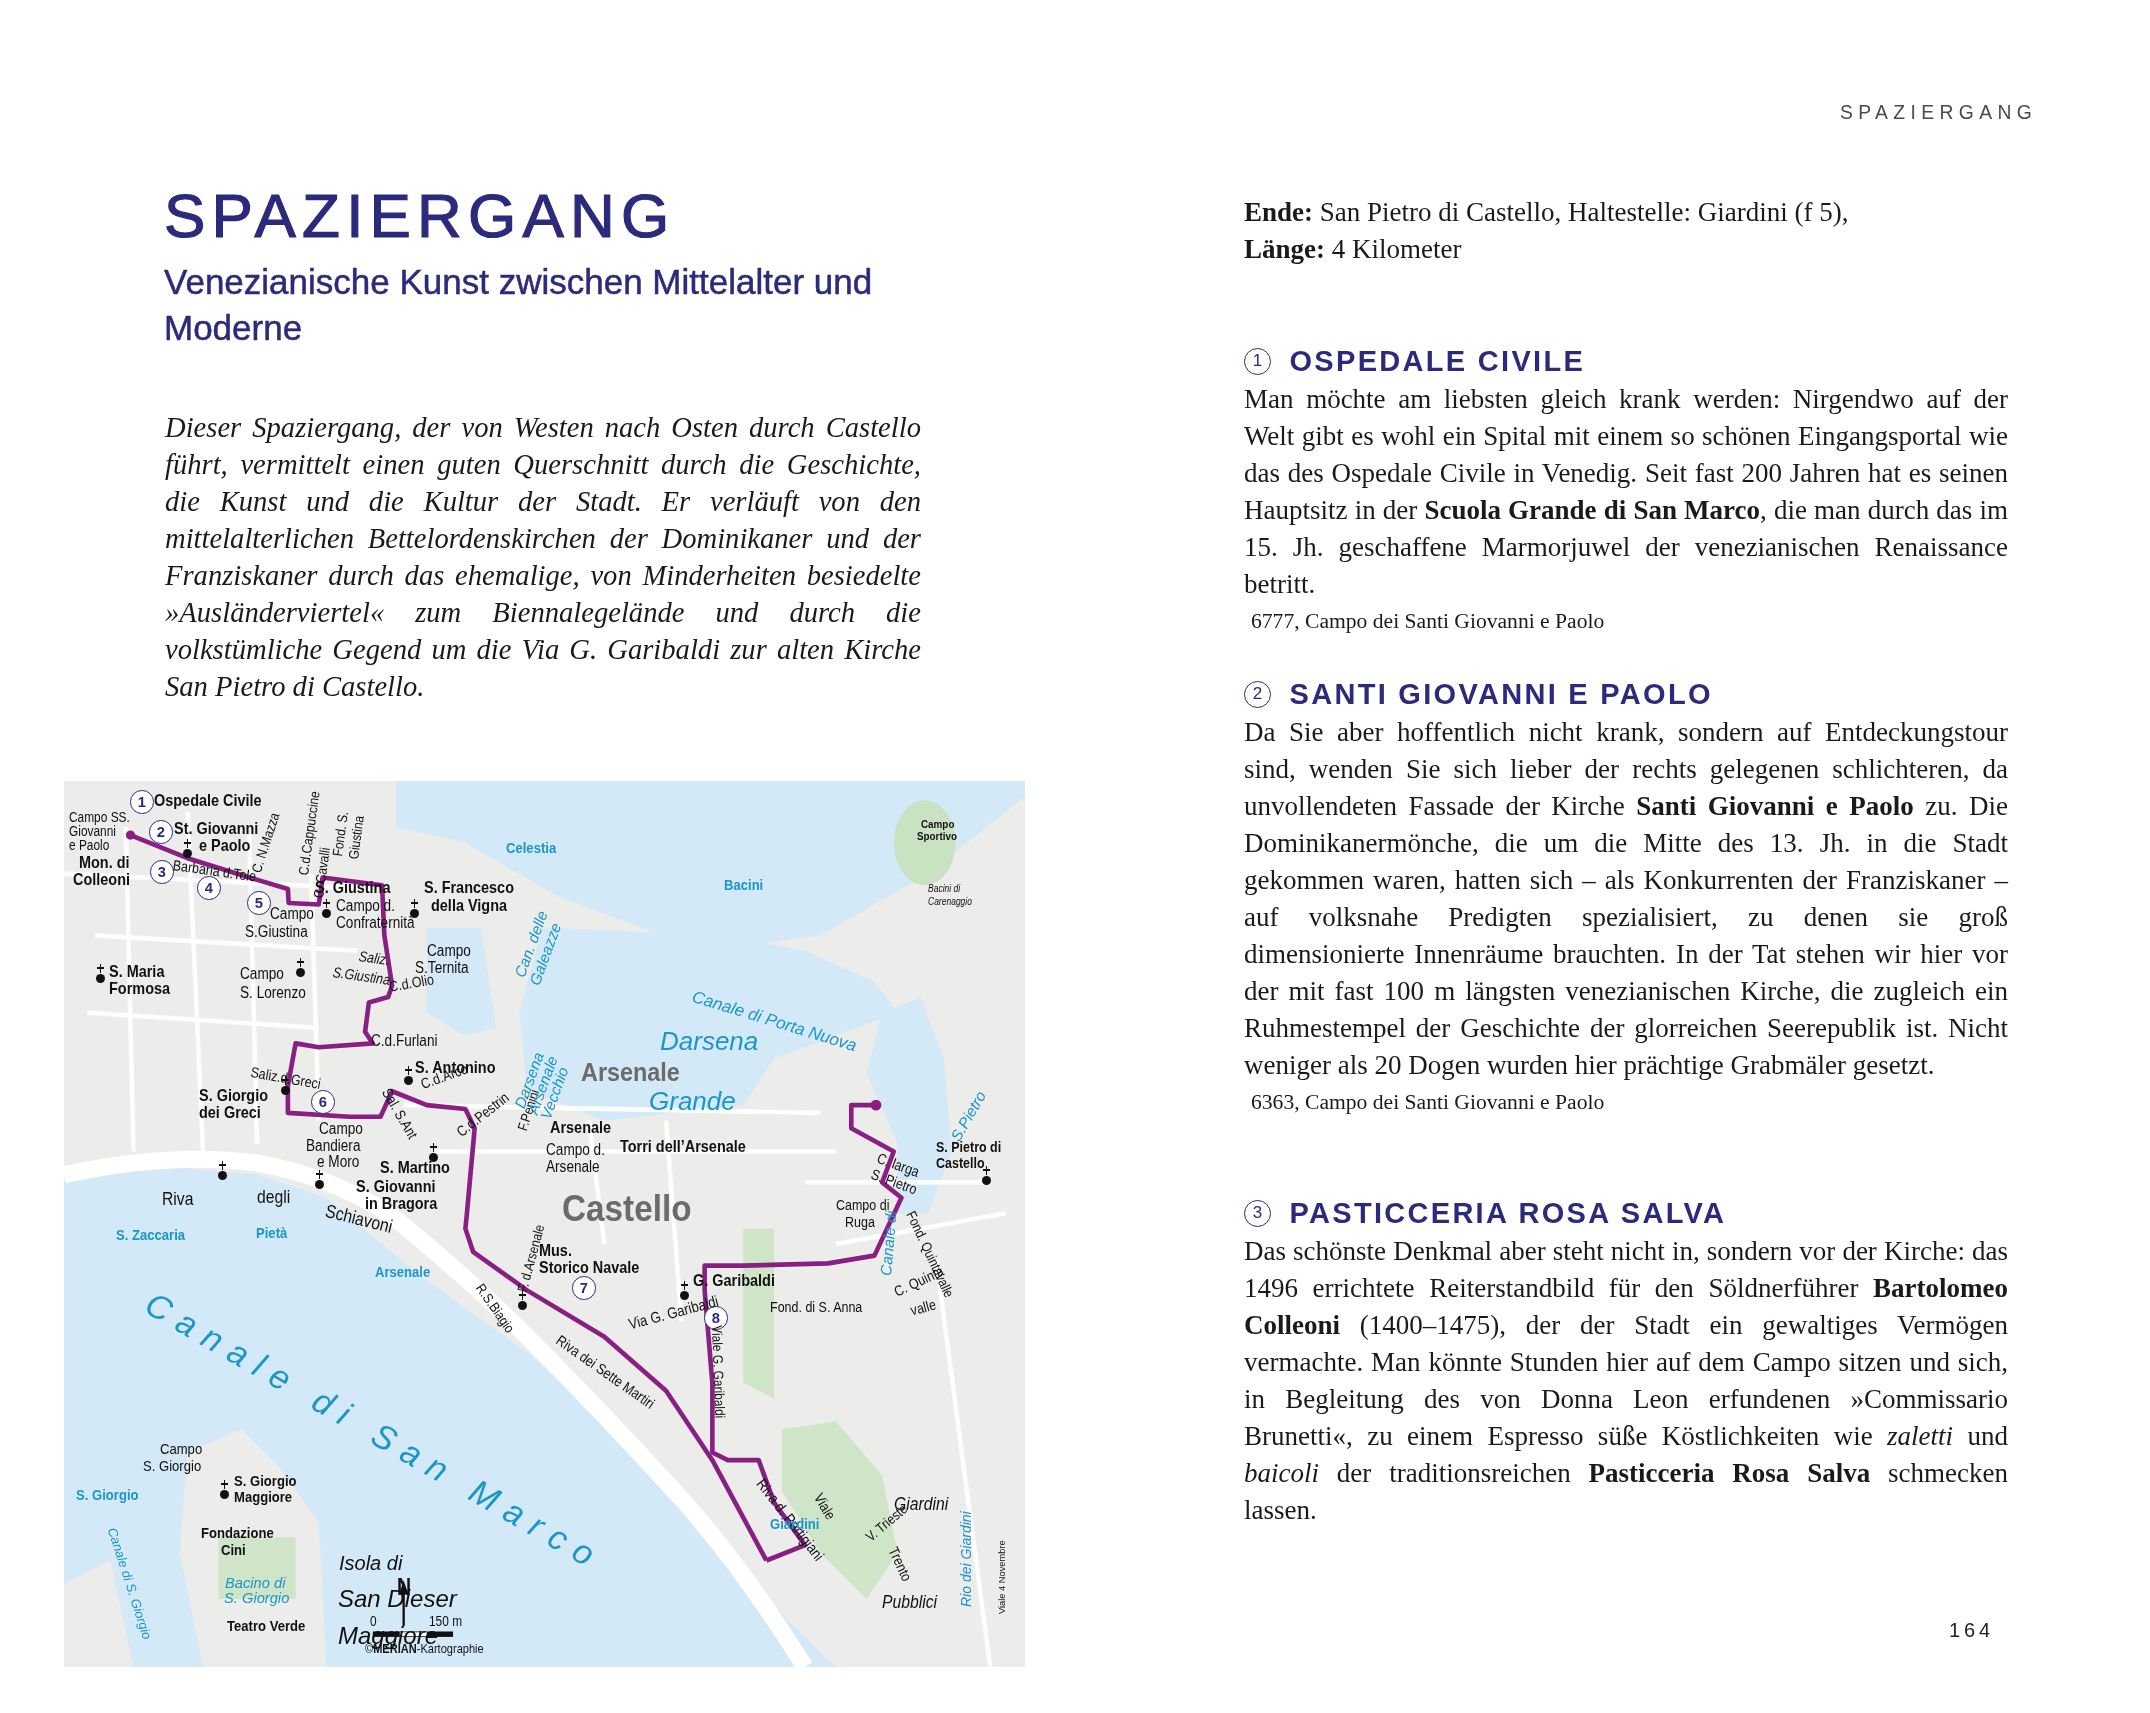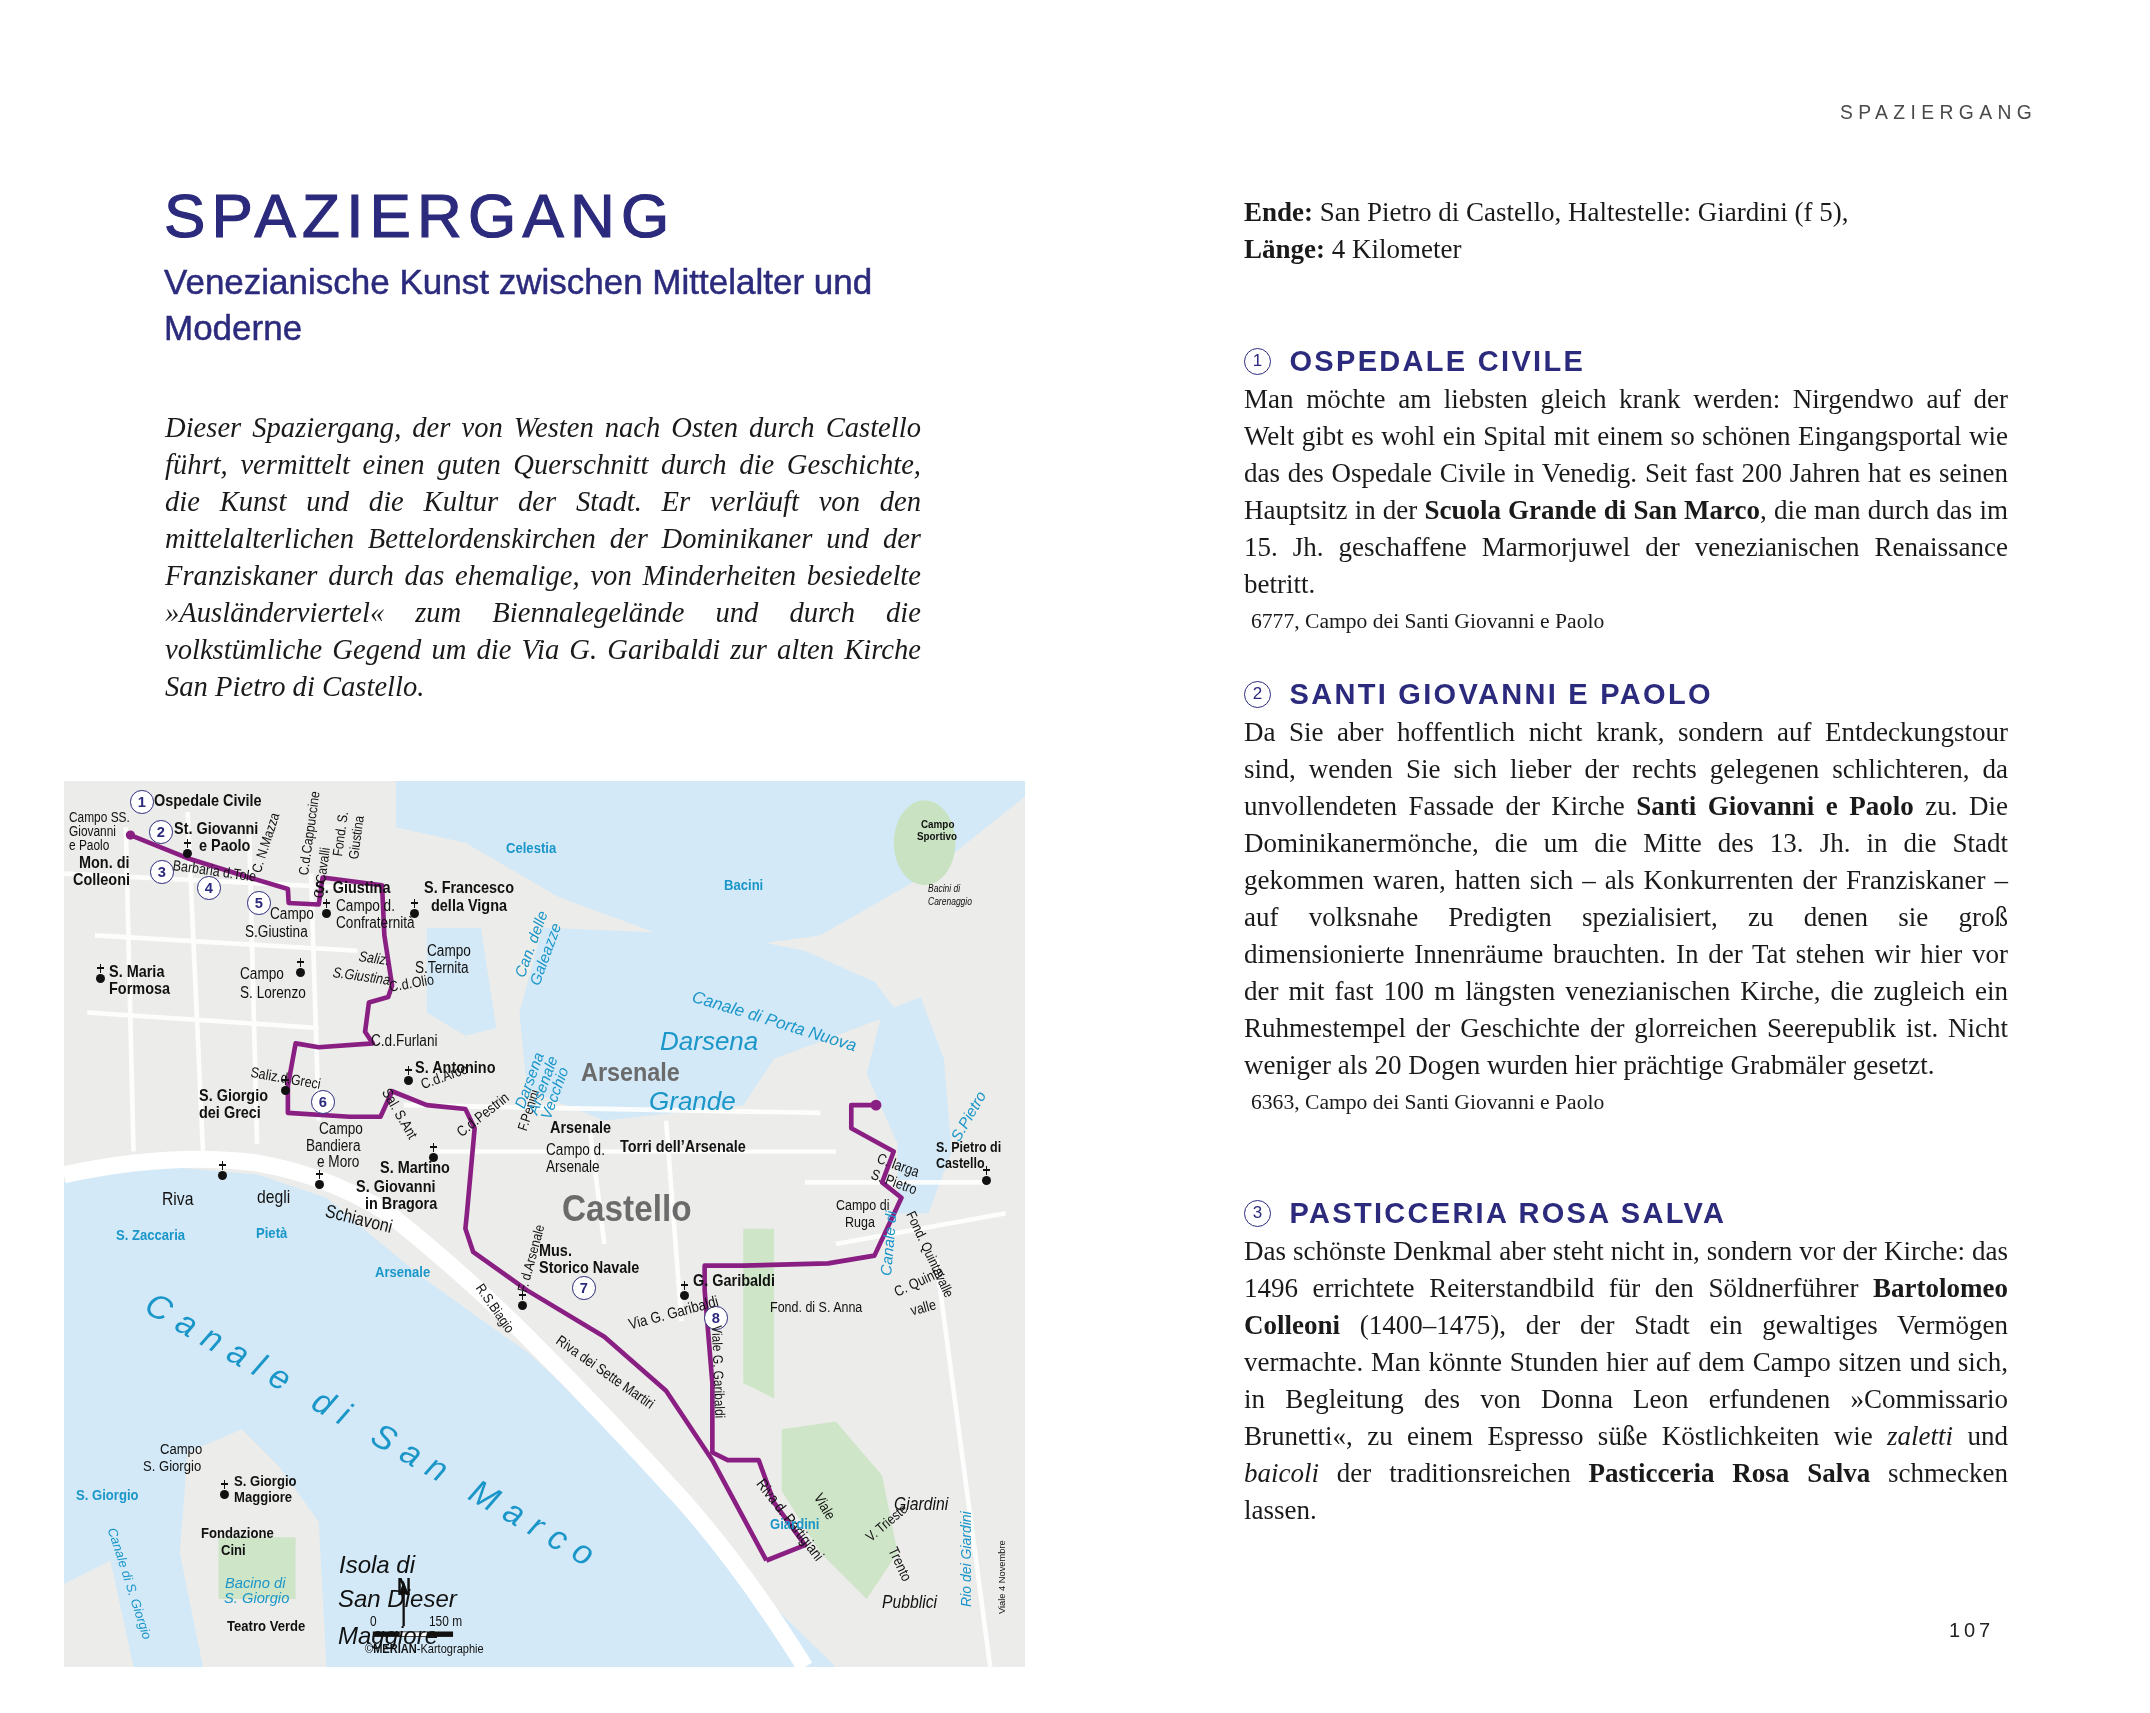--- a/index.html
+++ b/index.html
@@ -234,21 +234,21 @@
   <div class="ml n" style="left:79px;top:677px;font-size:15.4px;">S. Giorgio</div>
   <div class="ml w" style="left:11.6px;top:706px;">S. Giorgio</div>
   <div class="ml b" style="left:170px;top:692px;font-size:15.4px;">S. Giorgio</div>
   <div class="ml b" style="left:170px;top:708px;font-size:15.4px;">Maggiore</div>
   <div class="ml b" style="left:137px;top:744px;font-size:15.4px;">Fondazione</div>
   <div class="ml b" style="left:157px;top:761px;font-size:15.4px;">Cini</div>
   <div class="ml wi" style="left:54px;top:745px;font-size:13px;transform:rotate(72deg);transform-origin:left top;">Canale di S. Giorgio</div>
   <div class="ml wi" style="left:161px;top:795px;font-size:14.7px;">Bacino di</div>
   <div class="ml wi" style="left:160px;top:810px;font-size:14.7px;">S. Giorgio</div>
   <div class="ml b" style="left:163px;top:837px;font-size:15.4px;">Teatro Verde</div>
-  <div class="ml it" style="left:275px;top:772px;font-size:24px;">Isola di</div>
+  <div class="ml it" style="left:275px;top:772px;font-size:20px;">Isola di</div>
   <div class="ml it" style="left:274px;top:806px;font-size:24px;">San Dieser</div>
   <div class="ml it" style="left:274px;top:843px;font-size:24px;">Maggiore</div>
 
   <div class="ml n" style="left:333px;top:795px;font-weight:700;font-size:23px;">N</div>
   <div class="ml n" style="left:306px;top:833px;font-size:14px;">0</div>
   <div class="ml n" style="left:365px;top:833px;font-size:14px;">150 m</div>
   <div class="ml n" style="left:301px;top:861px;font-size:13px;">
     <span>©</span><span style="font-weight:700;">MERIAN</span><span>-Kartographie</span>
   </div>
 </div>
@@ -277,14 +277,14 @@
 </div>
 
 <div class="abs section" style="top:1193px;">
   <div class="sec-head">
     <span class="num-circle">3</span>
     <span>PASTICCERIA ROSA SALVA</span>
   </div>
   <div class="sec-body"><span>Das schönste Denkmal aber steht nicht in, sondern vor der Kirche: das 1496 errichtete Reiterstandbild für den Söldnerführer </span><b>Bartolomeo Colleoni</b><span> (1400–1475), der der Stadt ein gewaltiges Vermögen vermachte. Man könnte Stunden hier auf dem Campo sitzen und sich, in Begleitung des von Donna Leon erfundenen »Commissario Brunetti«, zu einem Espresso süße Köstlichkeiten wie </span><i>zaletti</i><span> und </span><i>baicoli</i><span> der traditionsreichen </span><b>Pasticceria Rosa Salva</b><span> schmecken lassen.</span></div>
 </div>
 
-<div class="abs page-num">107</div>
+<div class="abs page-num">164</div>
 
 
 </body></html>

